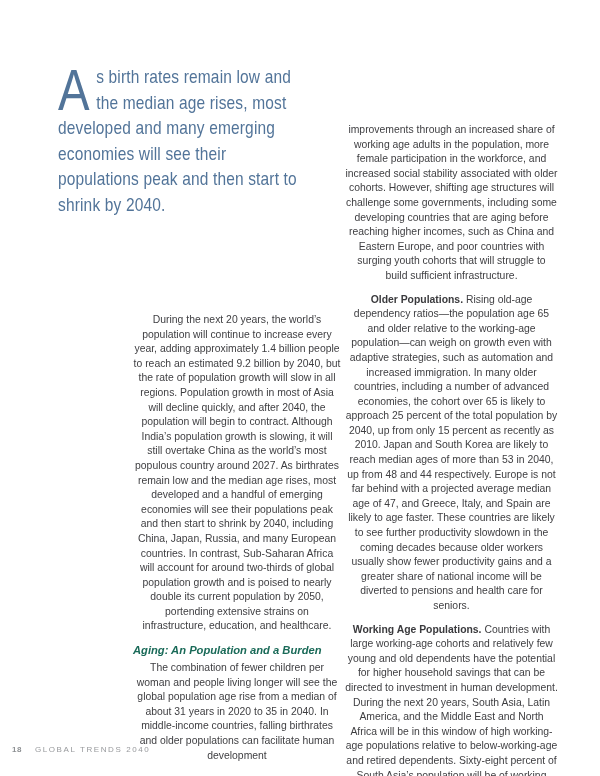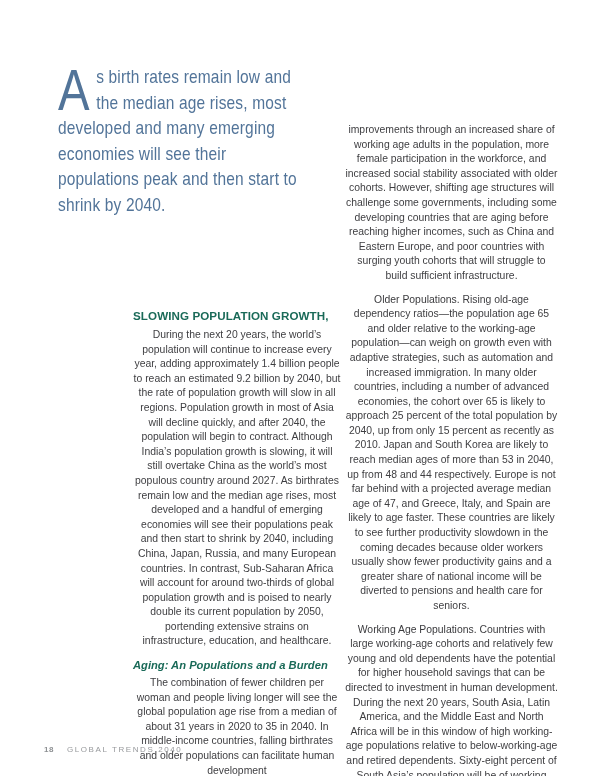--- a/index.html
+++ b/index.html
@@ -51,49 +51,48 @@
   }
   .section-heading .hl { display: block; }
   .subsection-heading {
     margin: 6px 0 4px 0;
     font-size: 11.2px;
     line-height: 14px;
     font-weight: bold;
     font-style: italic;
     color: #1a6a58;
   }
-  .runin { font-weight: normal; color: #3a3a3d; }
+  .runin { font-weight: bold; color: #3a3a3d; }
   
   .footer {
     position: absolute;
-    left: 44px;
+    left: 12px;
     top: 745px;
     font-size: 8px;
     color: #97999c;
   }
   .pagenum { font-weight: bold; letter-spacing: 0.5px; margin-right: 13px; color: #8d9093; }
   .doctitle { letter-spacing: 1.6px; }
 </style>
 </head>
 <body>
 
 <div class="page">
 
   <div class="quote">
     <div class="quote-scale">
       <span class="dropcap">A</span><span>s birth rates remain low and the median age rises, most developed and many emerging economies will see their populations peak and then start to shrink by 2040.</span>
     </div>
   </div>
 
   <div class="col col-left">
     <h2 class="section-heading">
-      <span class="hl">SLOWING POPULATION GROWTH,</span>
     </h2>
     <p>During the next 20 years, the world’s population will continue to increase every year, adding approximately 1.4 billion people to reach an estimated 9.2 billion by 2040, but the rate of population growth will slow in all regions. Population growth in most of Asia will decline quickly, and after 2040, the population will begin to contract. Although India’s population growth is slowing, it will still overtake China as the world’s most populous country around 2027. As birthrates remain low and the median age rises, most developed and a handful of emerging economies will see their populations peak and then start to shrink by 2040, including China, Japan, Russia, and many European countries. In contrast, Sub-Saharan Africa will account for around two-thirds of global population growth and is poised to nearly double its current population by 2050, portending extensive strains on infrastructure, education, and healthcare.</p>
-    <h3 class="subsection-heading">Aging: An Populations and a Burden</h3>
+    <h3 class="subsection-heading">Aging: An Population and a Burden</h3>
     <p>The combination of fewer children per woman and people living longer will see the global population age rise from a median of about 31 years in 2020 to 35 in 2040. In middle-income countries, falling birthrates and older populations can facilitate human development</p>
   </div>
 
   <div class="col col-right">
     <p>improvements through an increased share of working age adults in the population, more female participation in the workforce, and increased social stability associated with older cohorts. However, shifting age structures will challenge some governments, including some developing countries that are aging before reaching higher incomes, such as China and Eastern Europe, and poor countries with surging youth cohorts that will struggle to build sufficient infrastructure.</p>
     <p><b class="runin">Older Populations.</b><span> Rising old-age dependency ratios—the population age 65 and older relative to the working-age population—can weigh on growth even with adaptive strategies, such as automation and increased immigration. In many older countries, including a number of advanced economies, the cohort over 65 is likely to approach 25 percent of the total population by 2040, up from only 15 percent as recently as 2010. Japan and South Korea are likely to reach median ages of more than 53 in 2040, up from 48 and 44 respectively. Europe is not far behind with a projected average median age of 47, and Greece, Italy, and Spain are likely to age faster. These countries are likely to see further productivity slowdown in the coming decades because older workers usually show fewer productivity gains and a greater share of national income will be diverted to pensions and health care for seniors.</span></p>
     <p><b class="runin">Working Age Populations.</b><span> Countries with large working-age cohorts and relatively few young and old dependents have the potential for higher household savings that can be directed to investment in human development. During the next 20 years, South Asia, Latin America, and the Middle East and North Africa will be in this window of high working-age populations relative to below-working-age and retired dependents. Sixty-eight percent of South Asia’s population will be of working</span></p>
   </div>
 
   <div class="footer">

